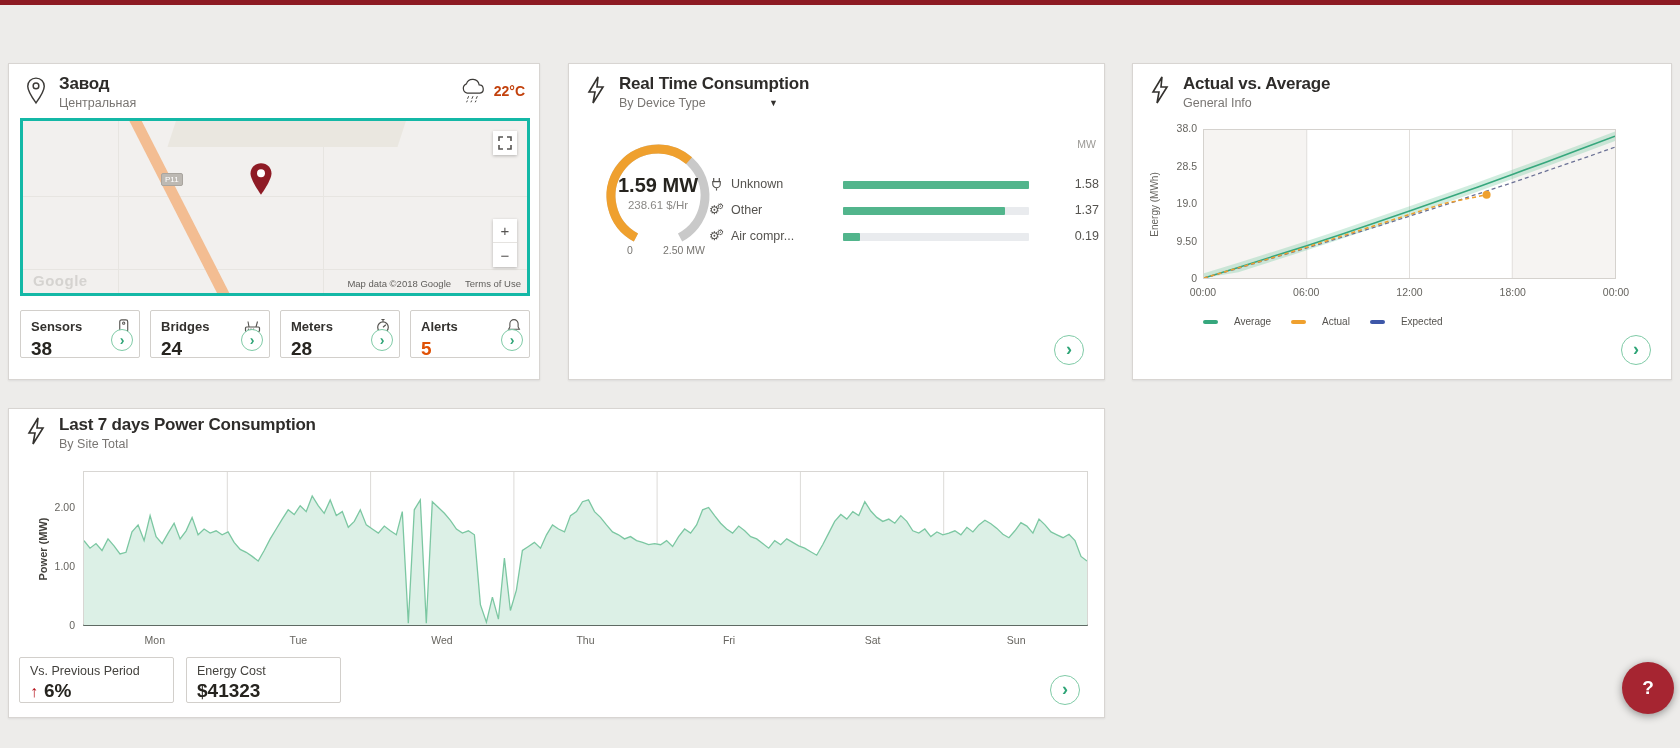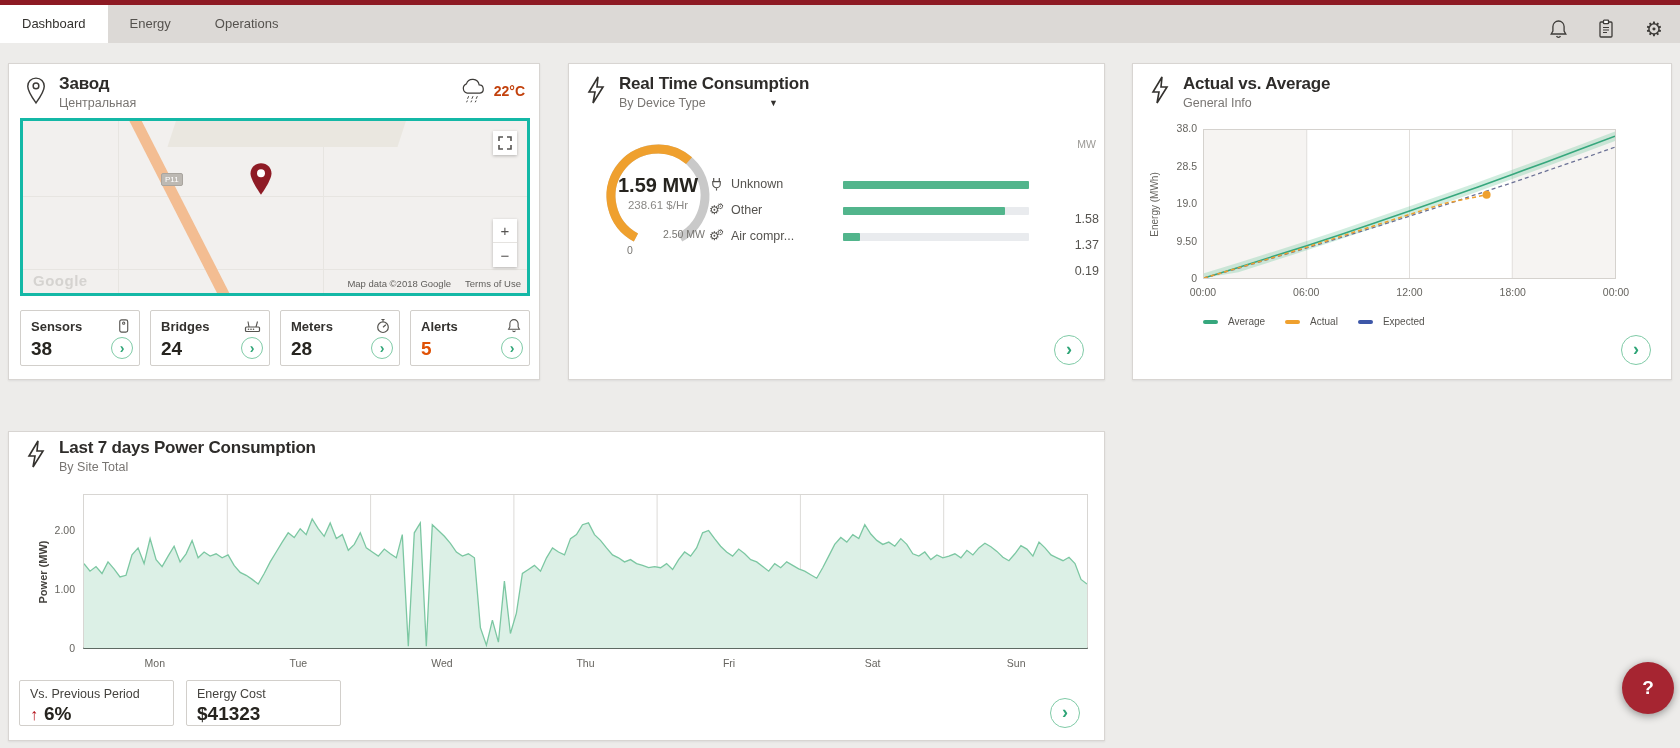--- a/index.html
+++ b/index.html
@@ -15,21 +15,21 @@
   .tab.active { background:#fff; color:#33312e; }
   .topicons { position:absolute; right:16px; top:5px; height:38px; display:flex; align-items:center; gap:28px; }
   .topicons .ticon { width:20px; height:20px; display:flex; align-items:center; justify-content:center; color:#3d3b38; cursor:pointer; }
   .gear-glyph { font-size:20px; line-height:20px; }
 
   
   .card { position:absolute; background:#fff; border:1px solid #d8d5d2; box-shadow:0 1px 2px rgba(0,0,0,.07); }
   .card-site     { left:8px;    top:63px;  width:532px;  height:317px; }
   .card-realtime { left:568px;  top:63px;  width:537px;  height:317px; }
   .card-avg      { left:1132px; top:63px;  width:540px;  height:317px; }
-  .card-week     { left:8px;    top:431px; width:1097px; height:310px; }
+  .card-week     { left:8px;    top:408px; width:1097px; height:310px; }
 
   .hdr-icon { position:absolute; left:16px; top:12px; }
   .card-title { position:absolute; left:50px; top:10px; font-size:17px; font-weight:bold; color:#2e2c2a; letter-spacing:-0.2px; }
   .card-sub { position:absolute; left:50px; top:32px; font-size:12.5px; color:#787572; }
 
   
   .weather { position:absolute; right:14px; top:14px; display:flex; align-items:center; gap:6px; }
   .weather .temp { font-size:14px; font-weight:bold; color:#c2410c; }
   .map { position:absolute; left:11px; top:54px; width:510px; height:178px; background:#f2f0ee; border:3px solid #14b8a6; overflow:hidden; }
   .map-grid-v { position:absolute; top:0; bottom:0; width:1px; background:#e7e5e1; }
@@ -39,56 +39,56 @@
   .road-badge { position:absolute; left:138px; top:52px; background:#bdb9b3; border:1px solid #a9a59f; border-radius:2px; color:#fff; font-size:8px; padding:1px 3px; }
   .map-pin { position:absolute; left:224px; top:40px; }
   .map-google { position:absolute; left:10px; bottom:4px; font-size:15px; font-weight:bold; color:#d5d3d0; letter-spacing:.5px; cursor:pointer; }
   .map-attr { position:absolute; right:6px; bottom:4px; font-size:9.5px; color:#5f5d5a; display:flex; gap:14px; }
   .map-attr span { cursor:pointer; }
   .map-fullscreen { position:absolute; right:10px; top:10px; width:24px; height:24px; background:#fff; box-shadow:0 1px 3px rgba(0,0,0,.25); display:flex; align-items:center; justify-content:center; cursor:pointer; }
   .map-zoomctl { position:absolute; right:10px; top:98px; width:24px; background:#fff; box-shadow:0 1px 3px rgba(0,0,0,.25); display:flex; flex-direction:column; }
   .map-zoomctl div { height:24px; display:flex; align-items:center; justify-content:center; font-size:15px; color:#565452; cursor:pointer; }
   .map-zoomctl .zin { border-bottom:1px solid #e5e3e0; }
   .site-stats { position:absolute; left:11px; top:246px; display:grid; grid-template-columns:repeat(4,120px); gap:10px; }
-  .stat-box { position:relative; height:56px; border:1px solid #d2cfcb; border-radius:2px; background:#fff;padding-left:13px; }
+  .stat-box { position:relative; height:48px; border:1px solid #d2cfcb; border-radius:2px; background:#fff;padding-left:13px; }
   .stat-label { position:absolute; left:10px; top:8px; font-size:13px; font-weight:bold; color:#33312e; }
   .stat-icon { position:absolute; right:8px; top:7px; color:#55534f; }
   .stat-value { position:absolute; left:10px; top:27px; font-size:19px; font-weight:bold; color:#26241f; }
 
   .circle-btn { position:absolute; display:flex; align-items:center; justify-content:center; border:1.5px solid #80cba7; border-radius:50%; color:#2fa577; background:#fff; font-weight:bold; cursor:pointer; }
   .cb-lg { width:30px; height:30px; font-size:18px; line-height:1; padding-bottom:2px; }
   .cb-sm { width:22px; height:22px; font-size:14px; line-height:1; padding-bottom:1px; }
 
   
   .caret { position:absolute; left:200px; top:34px; font-size:9px; color:#33312e; cursor:pointer; }
   .gauge-wrap { position:absolute; left:29px; top:72px; width:120px; height:120px; }
   .gauge-center { position:absolute; left:29px; top:110px; width:120px; text-align:center; }
   .gauge-value { font-size:20px; font-weight:bold; color:#26241f; }
   .gauge-rate { font-size:11.5px; color:#8a8885; margin-top:2px; }
   .gauge-min { position:absolute; left:58px; top:180px; font-size:10.5px; color:#777571; }
-  .gauge-max { position:absolute; left:94px; top:164px; font-size:10.5px; color:#777571; }
+  .gauge-max { position:absolute; left:94px; top:180px; font-size:10.5px; color:#777571; }
   .devices { position:absolute; left:140px; top:110px; width:390px; }
   .dev-row { position:relative; height:22px; }
   .dev-icon { position:absolute; left:0; top:2px; width:18px; color:#56544f; }
   .dev-label { position:absolute; left:22px; top:3px; font-size:12.5px; color:#55534f; white-space:nowrap; }
   .dev-bar { position:absolute; left:134px; top:7px; width:186px; height:8px; background:#e9ebee; border-radius:1px; }
   .dev-fill { height:8px; border-radius:1px; }
-  .dev-val { position:absolute; right:0; top:3px; font-size:12.5px; color:#55534f;margin-top:35px; }
+  .dev-val { position:absolute; right:0; top:3px; font-size:12.5px; color:#55534f; }
   .dev-unit { position:absolute; right:0; top:74px; font-size:10.5px; color:#9b9995; }
   .gsub { font-size:8px; vertical-align:super; margin-left:-3px; }
 
   
   .avg-ylabel { position:absolute; left:14px; top:65px; height:150px; width:14px; display:flex; align-items:center; justify-content:center; }
   .avg-ylabel span { transform:rotate(-90deg); white-space:nowrap; font-size:10px; color:#66645f; }
   .avg-plot { position:absolute; left:70px; top:65px; width:413px; height:150px; border:1px solid #d5d2ce; background:#fff; }
   .tick { position:absolute; font-size:10.5px; color:#66645f; }
   .ytick { width:38px; text-align:right; }
   .xtick { width:44px; text-align:center; }
   .legend { position:absolute; left:70px; top:252px; display:flex; gap:20px; align-items:center; }
-  .legend .litem { display:flex; align-items:center; gap:10px; cursor:pointer; }
+  .legend .litem { display:flex; align-items:center; gap:16px; cursor:pointer; }
   .legend .sw { width:15px; height:4px; border-radius:2px; }
   .legend .ltext { font-size:10px; color:#55534f; }
 
   
   .wk-ylabel { position:absolute; left:26px; top:62px; height:155px; width:16px; display:flex; align-items:center; justify-content:center; }
   .wk-ylabel span { transform:rotate(-90deg); white-space:nowrap; font-size:11px; font-weight:bold; color:#44423e; }
   .week-plot { position:absolute; left:74px; top:62px; width:1005px; height:155px; border:1px solid #d8d6d3; border-bottom:2px solid #5e6a63; background:#fff; }
   .wk-stats { position:absolute; left:10px; top:248px; display:flex; gap:12px; }
   .wk-box { position:relative; width:155px; height:46px; border:1px solid #d2cfcb; border-radius:2px; background:#fff; padding:6px 10px; }
   .wk-label { font-size:12.5px; color:#44423e; }
@@ -101,43 +101,20 @@
   .fab { position:absolute; left:1622px; top:662px; width:52px; height:52px; border-radius:50%; background:#a62531; color:#fff; font-size:19px; font-weight:bold; display:flex; align-items:center; justify-content:center; box-shadow:0 2px 8px rgba(0,0,0,.4); cursor:pointer; }
 
   svg { display:block; }
 </style>
 </head>
 <body>
 
 <div class="screen">
 
   <div class="redstrip"></div>
-  <div class="tabbar">
-    <div class="tabs">
-        <div class="tab active">Dashboard</div>
-        <div class="tab">Energy</div>
-        <div class="tab">Operations</div>
-      </div>
-    <div class="topicons">
-      <span class="ticon">
-        <svg width="19" height="20" viewBox="0 0 19 20">
-            <path d="M9.5 2 a5.6 5.6 0 0 0 -5.6 5.6 V12 L2.2 15 H16.8 L15.1 12 V7.6 A5.6 5.6 0 0 0 9.5 2 Z" fill="none" stroke="#3d3b38" stroke-width="1.3"></path>
-            <path d="M7.6 17 a2 2 0 0 0 3.8 0" fill="none" stroke="#3d3b38" stroke-width="1.3"></path>
-          </svg>
-      </span>
-      <span class="ticon">
-        <svg width="18" height="20" viewBox="0 0 18 20">
-            <rect x="3" y="3" width="12" height="15" rx="1" fill="none" stroke="#3d3b38" stroke-width="1.3"></rect>
-            <rect x="6.5" y="1.2" width="5" height="3.4" rx="0.6" fill="#fff" stroke="#3d3b38" stroke-width="1.3"></rect>
-            <path d="M6 8.5 h6 M6 11 h6 M6 13.5 h4" stroke="#3d3b38" stroke-width="1.1"></path>
-          </svg>
-      </span>
-      <span class="ticon gear-glyph">⚙</span>
-    </div>
-  </div>
 
   <div class="card card-site">
     <span class="hdr-icon">
       <svg width="22" height="29" viewBox="0 0 24 30">
           <path d="M12 1.5 C6.7 1.5 3 5.4 3 10.3 C3 16 12 28.5 12 28.5 C12 28.5 21 16 21 10.3 C21 5.4 17.3 1.5 12 1.5 Z" fill="none" stroke="#3d3b38" stroke-width="1.6"></path>
           <circle cx="12" cy="10" r="3.1" fill="none" stroke="#3d3b38" stroke-width="1.6"></circle>
         </svg>
     </span>
     <div class="card-title">Завод</div>
     <div class="card-sub">Центральная</div>

